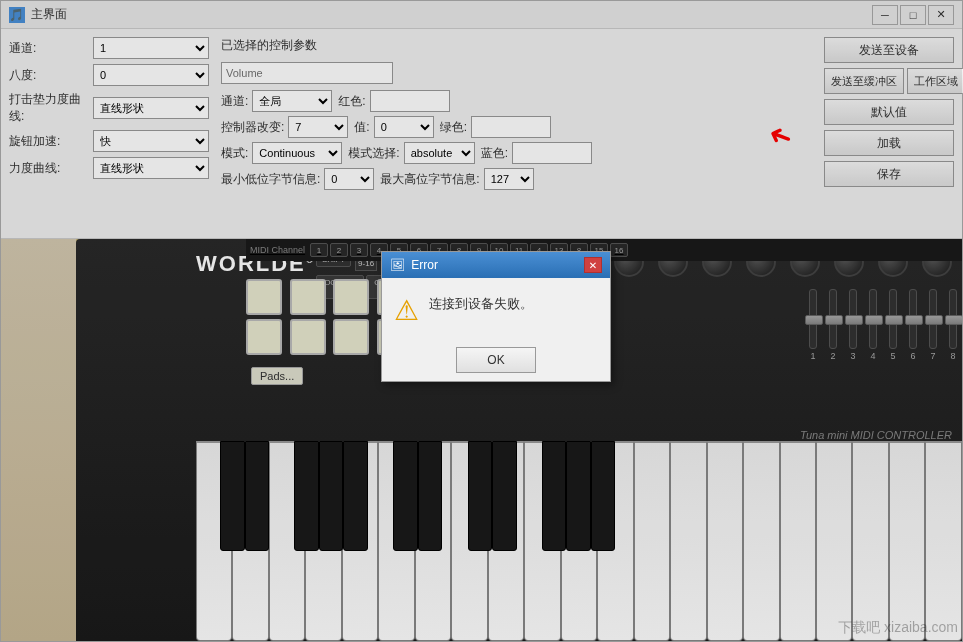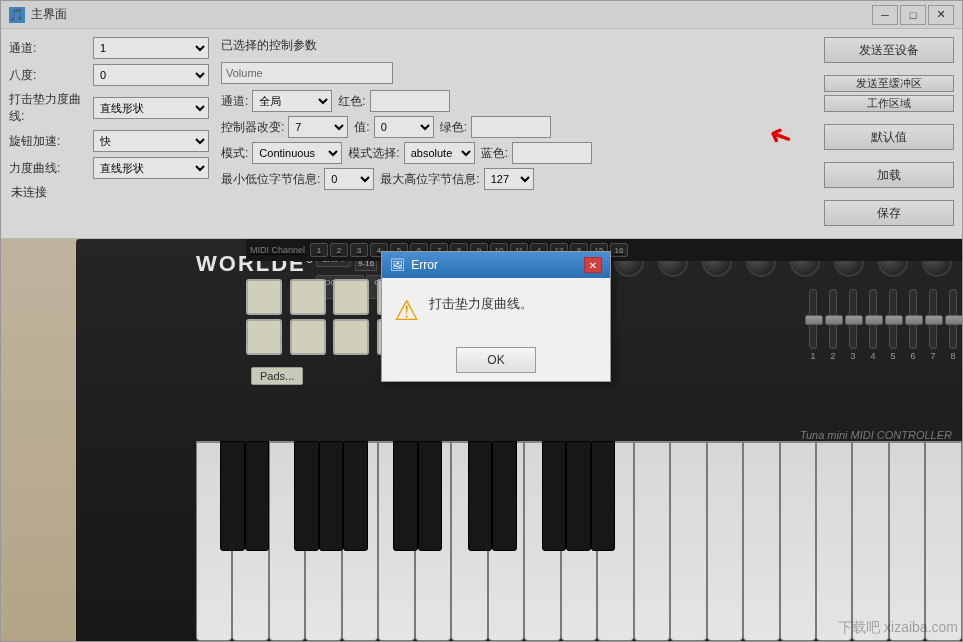--- a/index.html
+++ b/index.html
@@ -151,26 +151,25 @@
       background: white;
       width: 80px;
     }
 
     
     .right-panel {
       width: 130px;
       flex-shrink: 0;
       display: flex;
       flex-direction: column;
-      gap: 12px;
+      gap: 5px;
     }
     .right-top-row {
       display: flex;
       gap: 3px;
-      flex-direction: column;
     }
     .action-btn {
       height: 26px;
       border: 1px solid #999;
       background: linear-gradient(to bottom, #f5f5f5, #e0e0e0);
       cursor: pointer;
       font-size: 12px;
       color: #333;
       padding: 0 6px;
       white-space: nowrap;
@@ -635,21 +634,20 @@
         </div>
       </div>
       <div class="param-row">
         <span class="param-label">力度曲线:</span>
         <div class="param-value">
           <select class="ctrl-select">
             <option>直线形状</option>
           </select>
         </div>
       </div>
-      <div class="not-connected">未连接</div>
     </div>
 
     <div class="center-panel">
       <div class="section-title">已选择的控制参数</div>
 
       <div class="volume-row">
         <input class="volume-input" type="text" placeholder="Volume" style="">
       </div>
 
       <div class="row2">
@@ -933,21 +931,21 @@
 
   <div class="dialog-overlay">
     <div class="error-dialog">
       <div class="dialog-title-bar">
         <span class="dialog-title-icon">🖼</span>
         <span class="dialog-title-text">Error</span>
         <div class="dialog-close-btn">✕</div>
       </div>
       <div class="dialog-body">
         <div class="warning-icon">⚠</div>
-        <div class="dialog-message">打击垫力度曲线。</div>
+        <div class="dialog-message">连接到设备失败。</div>
       </div>
       <div class="dialog-footer">
         <button class="ok-btn">OK</button>
       </div>
     </div>
   </div>
 
 </div>
 
 </body></html>

